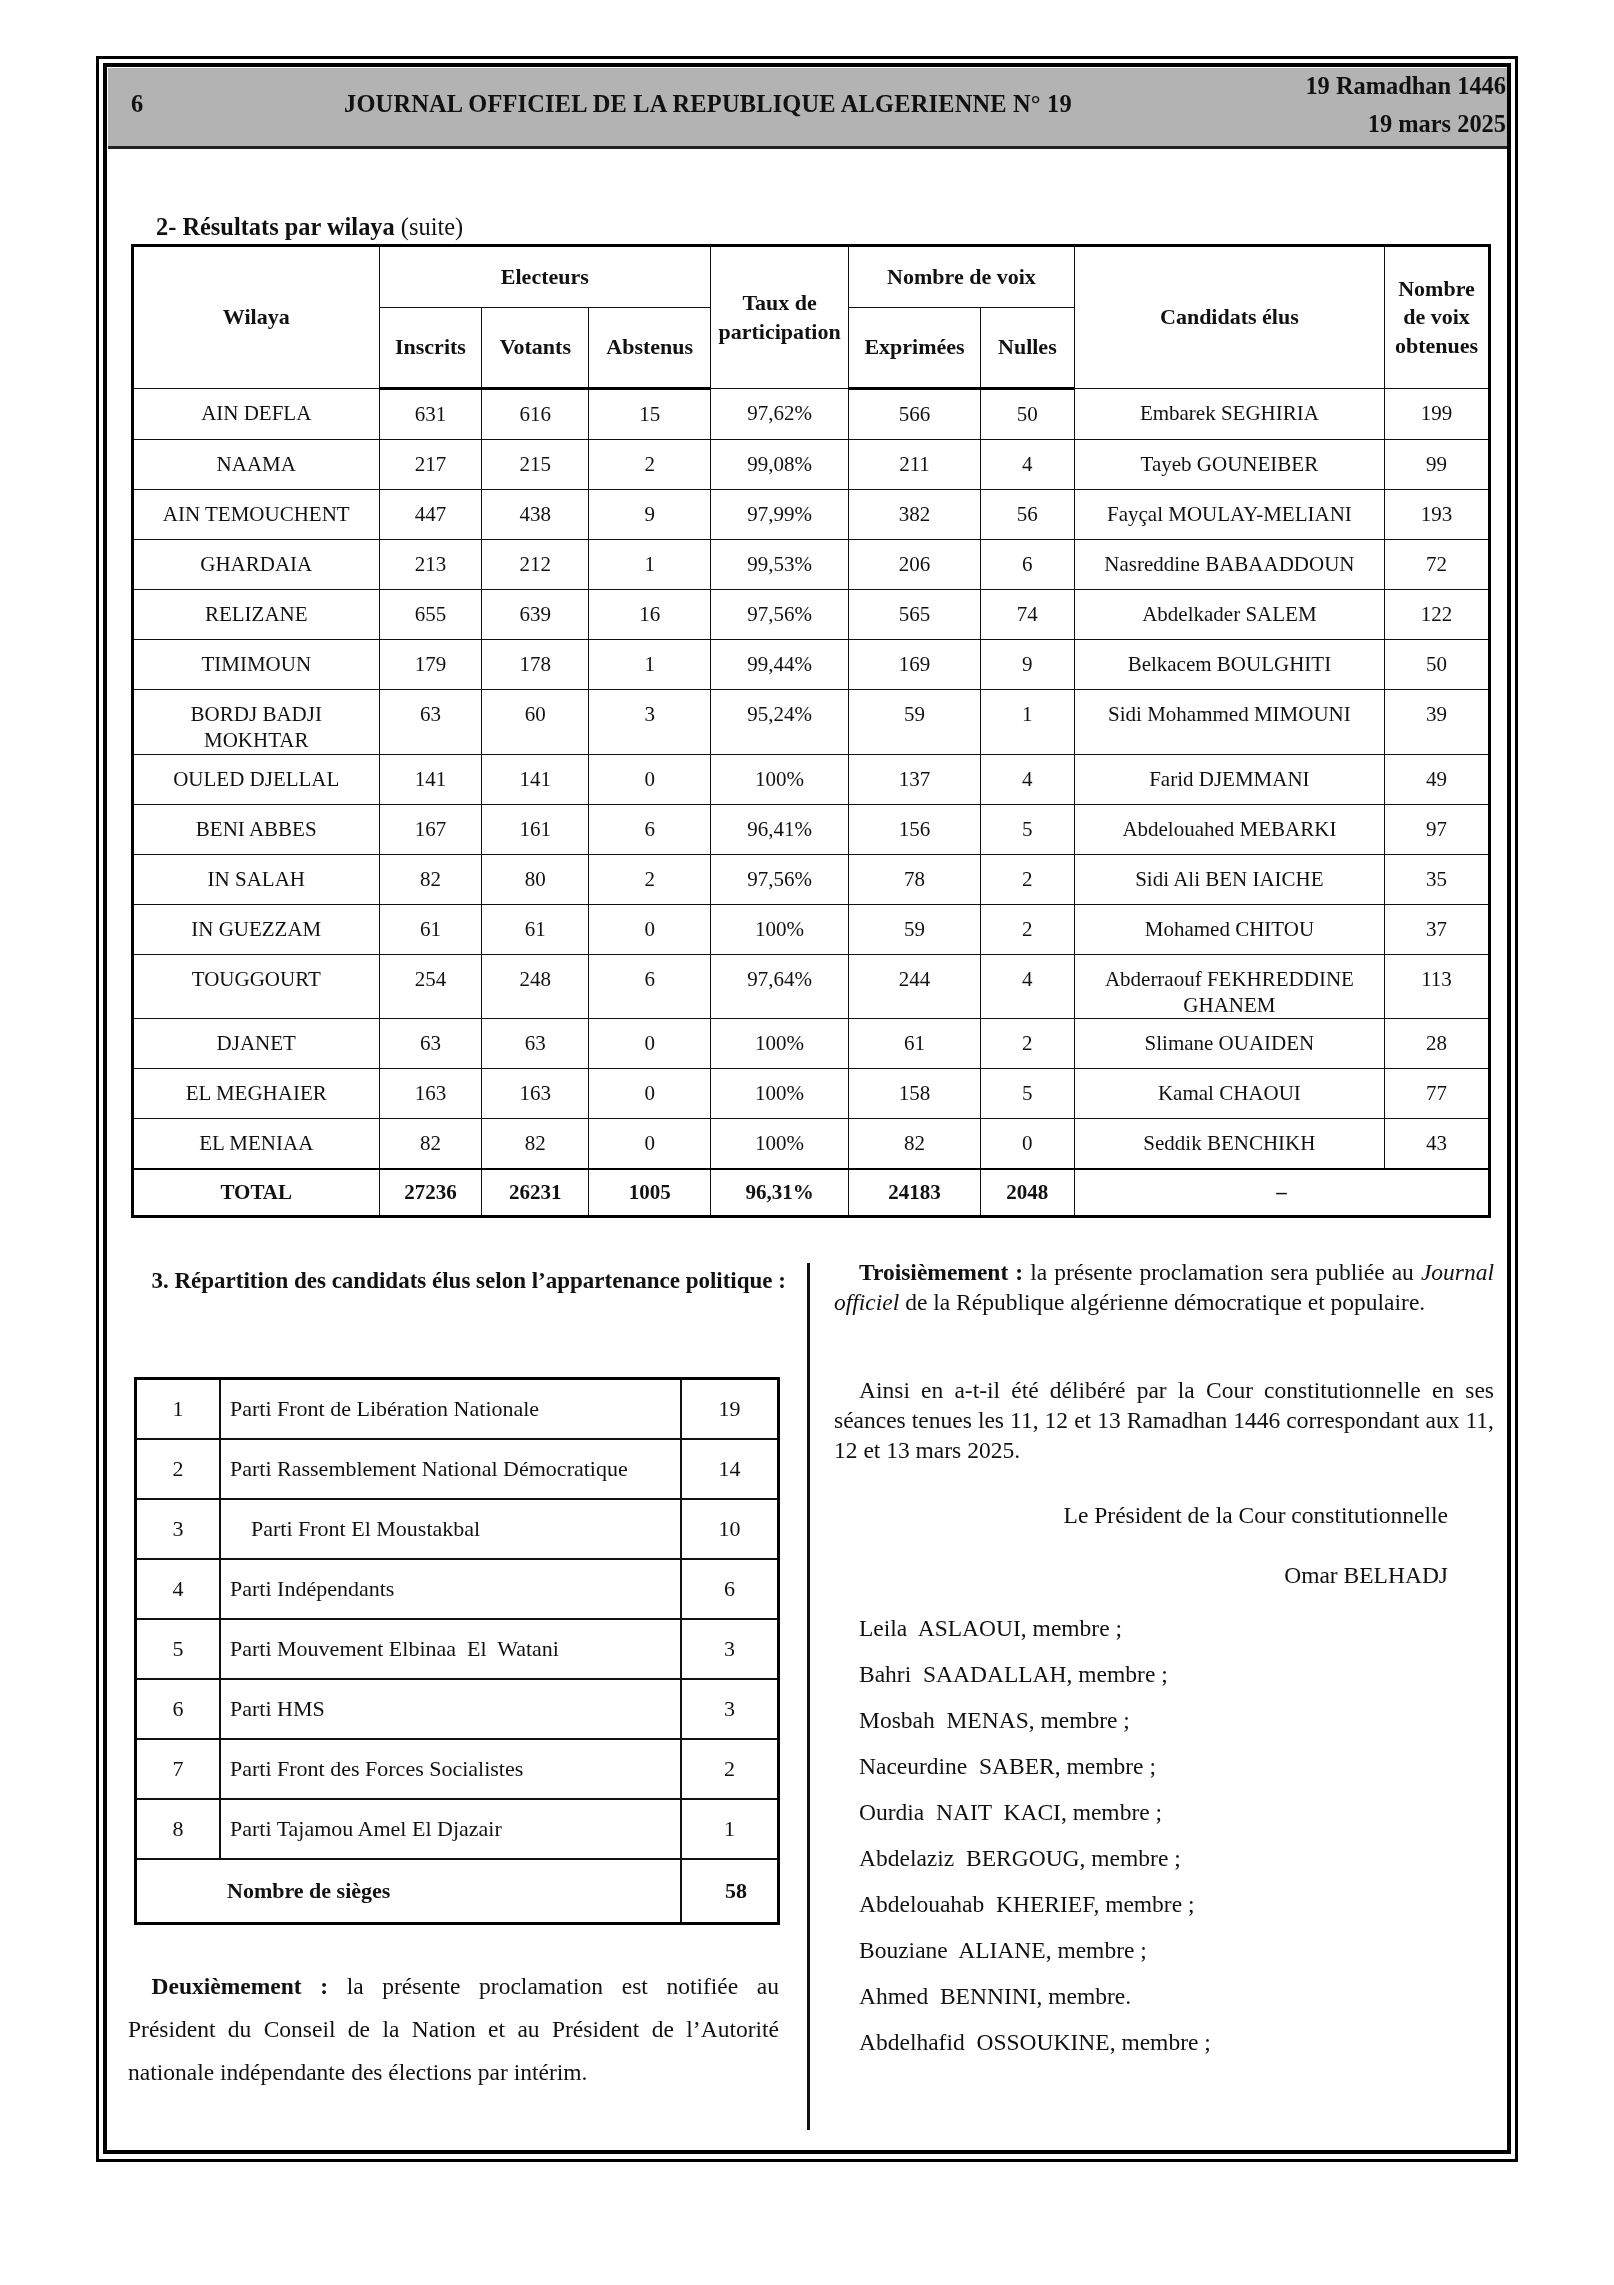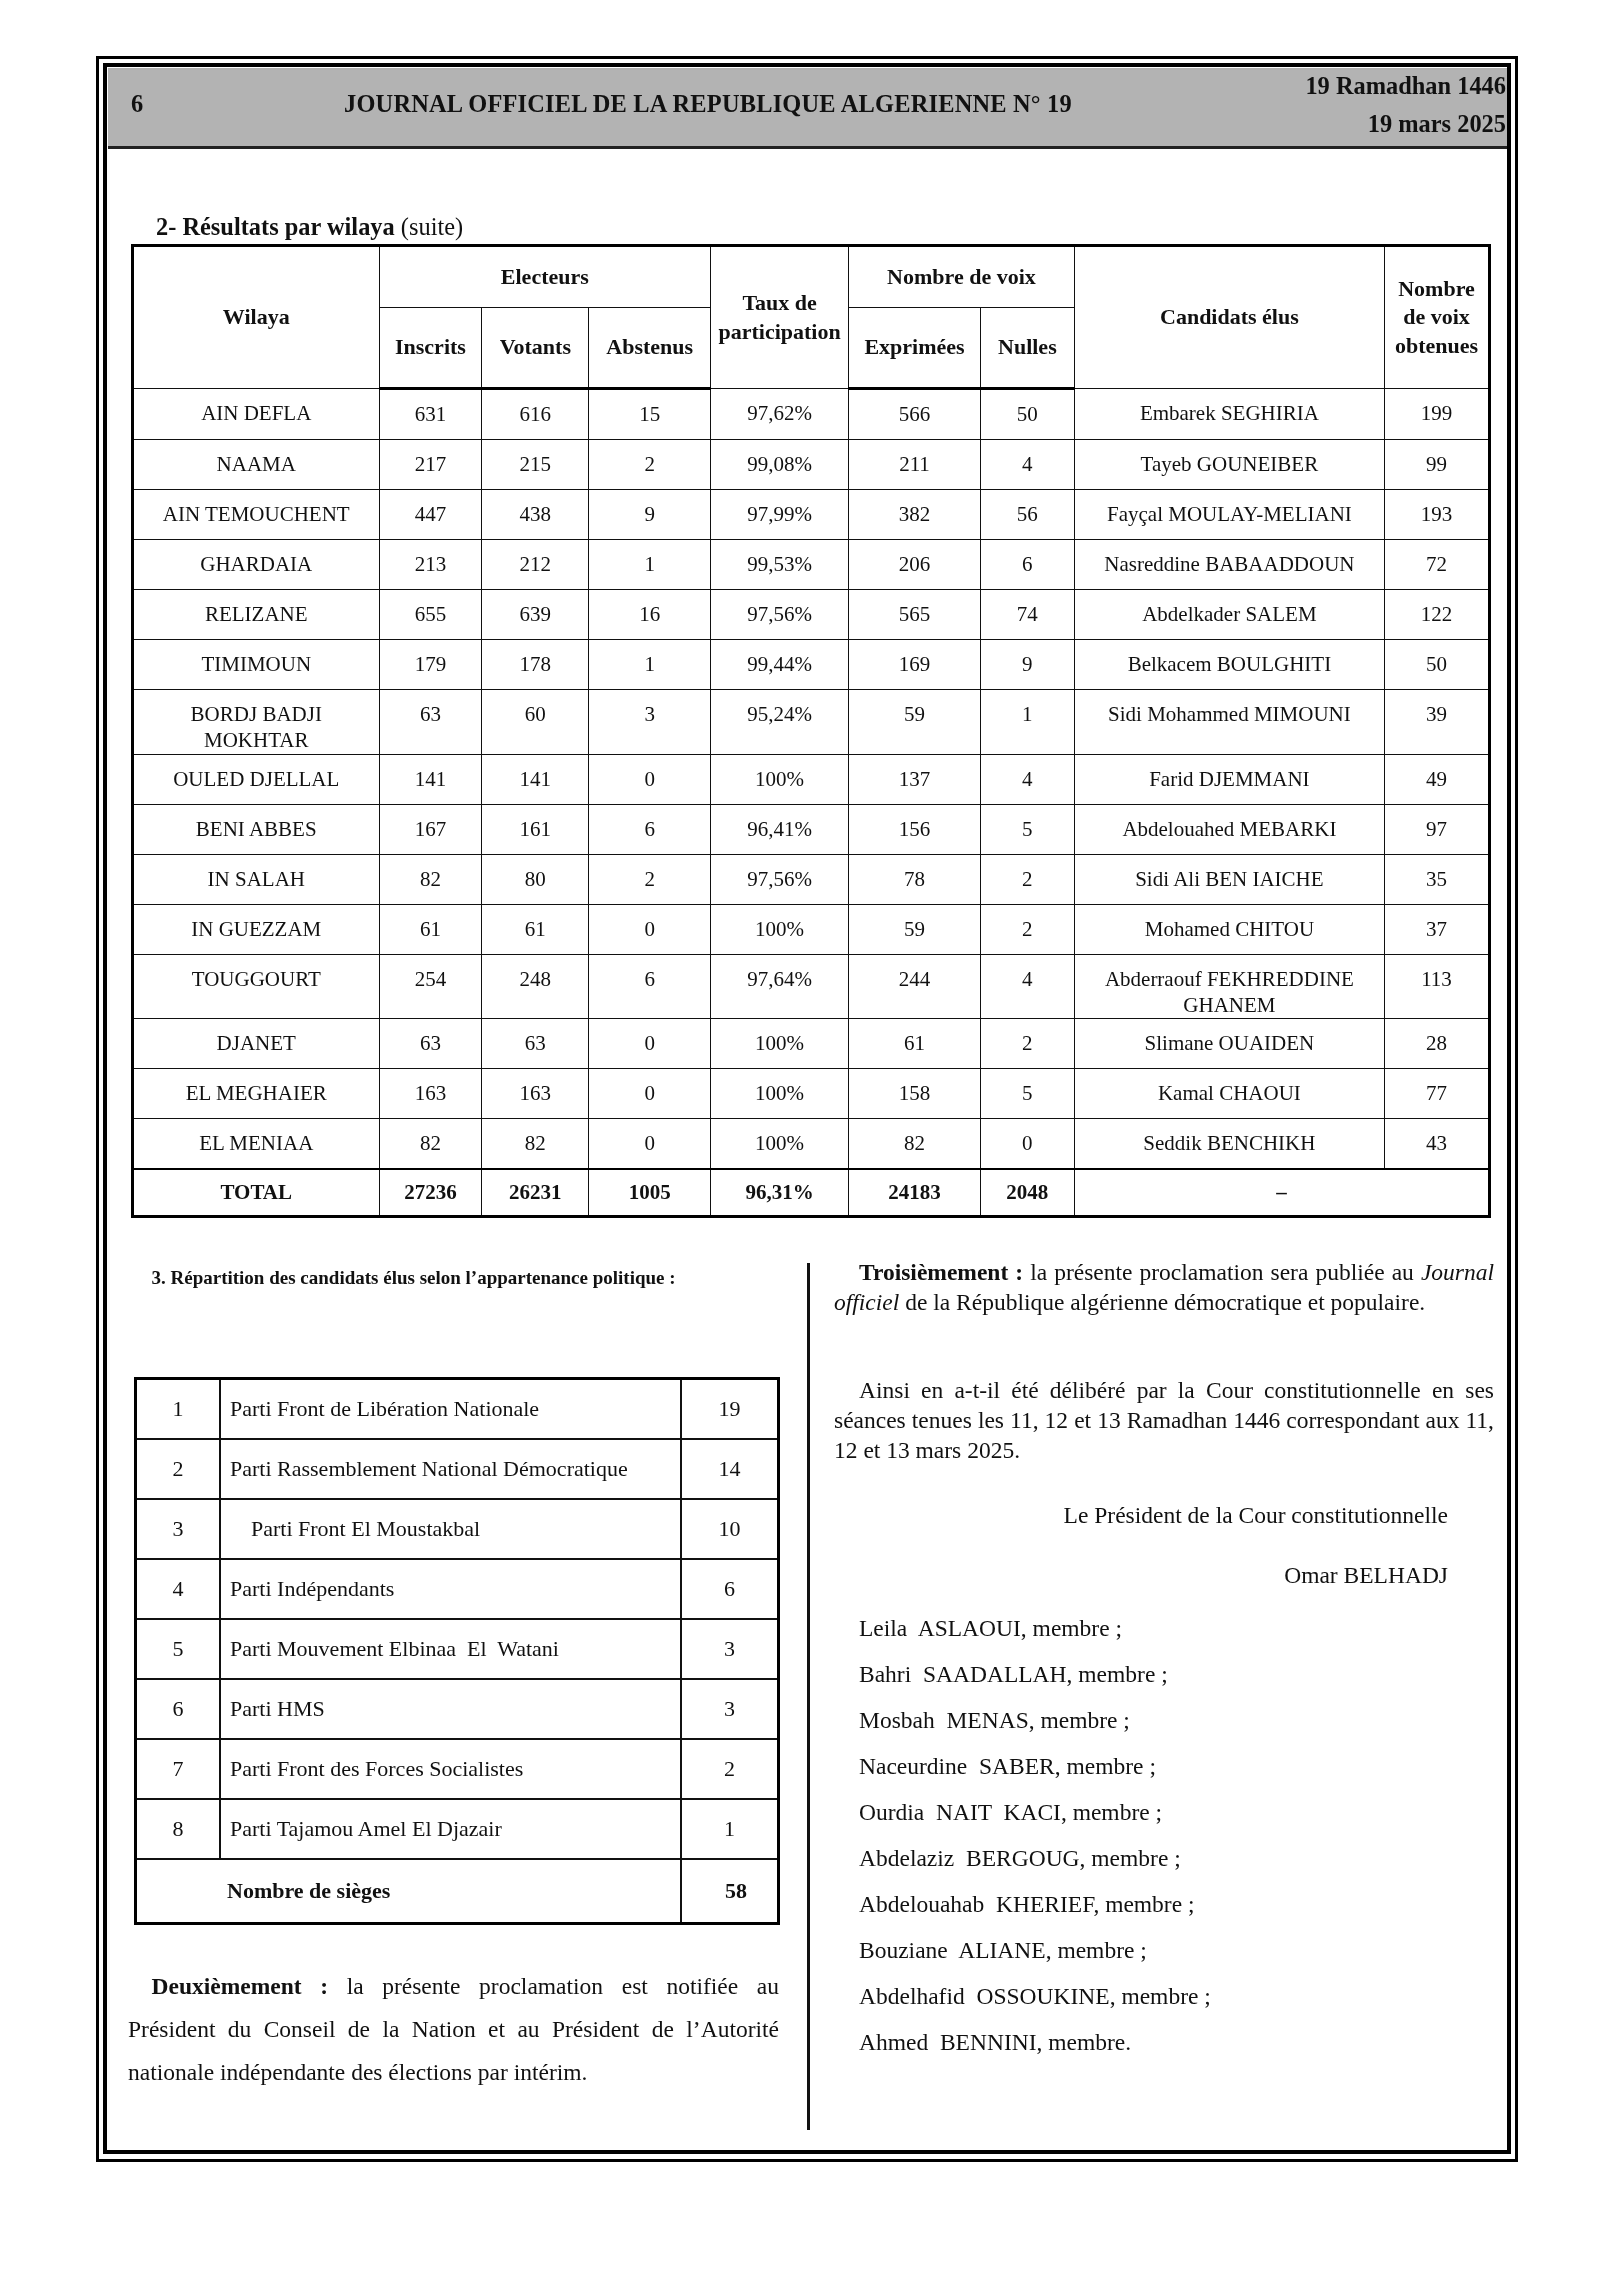--- a/index.html
+++ b/index.html
@@ -16,21 +16,21 @@
   .section2-title b { font-weight: bold; }
 
   table.results { position: absolute; left: 131px; top: 244px; width: 1360px; border-collapse: collapse; font-size: 21px; }
   table.results th, table.results td { border: 1.8px solid #111; text-align: center; padding: 0 3.6px; }
   table.results { border: 3.6px solid #000; }
   table.results th { font-weight: bold; font-size: 22px; line-height: 1.3; }
   table.results thead tr:last-child th { border-bottom: 3.6px solid #000; }
   table.results td { vertical-align: top; padding-top: 11px; line-height: 1.25; height: 38px; }
   table.results tr.total td { font-weight: bold; vertical-align: middle; padding-top: 0; height: 45px; border-top: 2.7px solid #000; }
 
-  .section3-title { position: absolute; left: 128px; top: 1265px; width: 660px; font-size: 19px; font-weight: bold; line-height: 1.35; text-indent: 23.5px; }
+  .section3-title { position: absolute; left: 128px; top: 1265px; width: 660px; font-size: 23px; font-weight: bold; line-height: 1.35; text-indent: 23.5px; }
 
   table.parties { position: absolute; left: 134px; top: 1377px; width: 646px; border-collapse: collapse; font-size: 22px; border: 3.6px solid #000; }
   table.parties td { border: 2.7px solid #111; height: 56px; vertical-align: middle; }
   table.parties td.num { width: 80px; text-align: center; }
   table.parties td.name { padding-left: 9px; }
   table.parties td.seats { width: 80px; text-align: center; }
   table.parties tr.sum td { font-weight: bold; height: 60px; padding-left: 14px; }
 
   .deux { position: absolute; left: 128px; top: 1965px; width: 651px; font-size: 23.5px; line-height: 43px; text-align: justify; text-indent: 23.5px; }
 
@@ -329,16 +329,16 @@
 
 <div class="members" id="members-list">
     <div>Leila  ASLAOUI, membre ;</div>
     <div>Bahri  SAADALLAH, membre ;</div>
     <div>Mosbah  MENAS, membre ;</div>
     <div>Naceurdine  SABER, membre ;</div>
     <div>Ourdia  NAIT  KACI, membre ;</div>
     <div>Abdelaziz  BERGOUG, membre ;</div>
     <div>Abdelouahab  KHERIEF, membre ;</div>
     <div>Bouziane  ALIANE, membre ;</div>
+    <div>Ahmed  BENNINI, membre.</div>
     <div>Abdelhafid  OSSOUKINE, membre ;</div>
-    <div>Ahmed  BENNINI, membre.</div>
   </div>
 
 
 </body></html>

